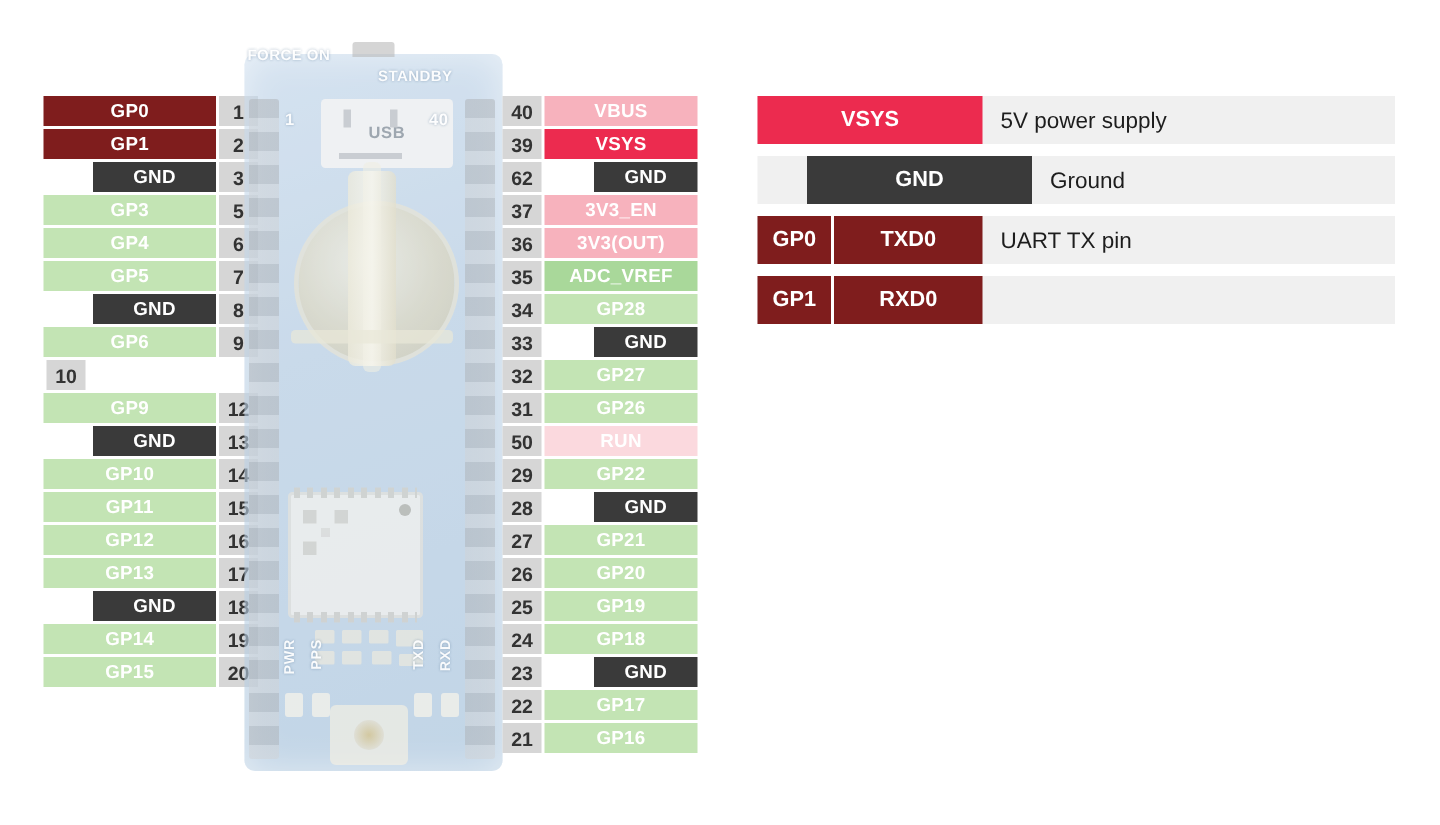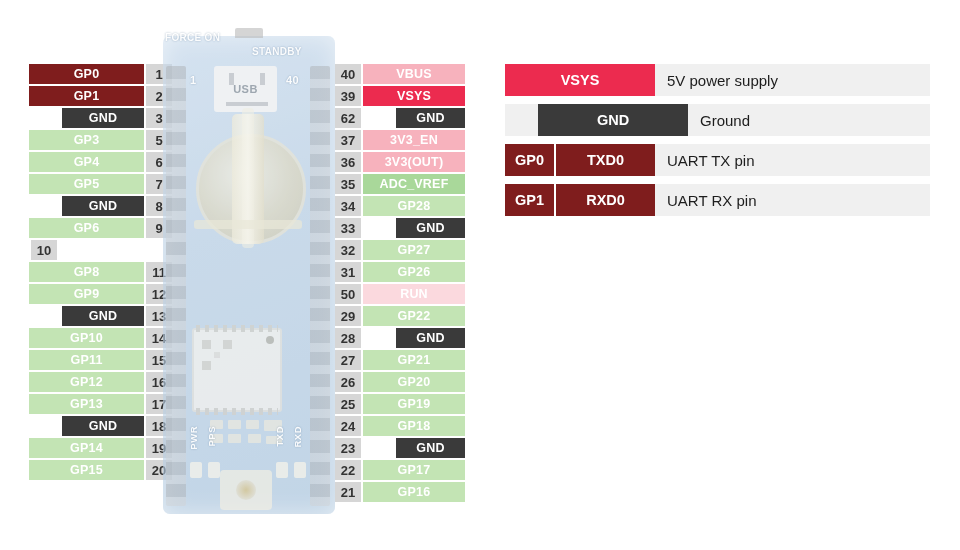--- a/index.html
+++ b/index.html
@@ -85,21 +85,21 @@
     position: absolute;
     left: 77px; top: 6px;
     width: 28px; height: 10px;
     background: #b9b9b9;
     border-radius: 2px 2px 0 0;
     opacity: .6;
   }
   .usb-conn {
     position: absolute;
     left: 56px; top: 44px;
-    width: 63px; height: 46px;
+    width: 88px; height: 46px;
     background: #f2f3f4;
     border-radius: 3px;
     opacity: .92;
     display: flex;
     align-items: center;
     justify-content: center;
   }
   .usb-txt {
     font-size: 11px; font-weight: bold; color: #9aa3ab;
     letter-spacing: .5px;
@@ -292,24 +292,20 @@
       <div class="pin-num">8</div>
     </div>
     <div class="pin-row">
       <div class="pin-label c-lgreen">GP6</div>
       <div class="pin-num">9</div>
     </div>
     <div class="pin-row">
       <div class="pin-num">10</div>
     </div>
     <div class="pin-row">
-      <div class="pin-label c-lgreen">GP8</div>
-      <div class="pin-num">11</div>
-    </div>
-    <div class="pin-row">
       <div class="pin-label c-lgreen">GP9</div>
       <div class="pin-num">12</div>
     </div>
     <div class="pin-row">
       <div class="pin-label c-dark">GND</div>
       <div class="pin-num">13</div>
     </div>
     <div class="pin-row">
       <div class="pin-label c-lgreen">GP10</div>
       <div class="pin-num">14</div>
@@ -492,15 +488,14 @@
         <div class="lg-seg small">GP0</div>
         <div class="lg-seg">TXD0</div>
       </div>
       <div class="lg-desc">UART TX pin</div>
     </div>
     <div class="lg-row">
       <div class="lg-block c-green">
         <div class="lg-seg small">GP1</div>
         <div class="lg-seg">RXD0</div>
       </div>
-      <div class="lg-desc">UART RX pin</div>
     </div>
   </div>
 
 </body></html>

